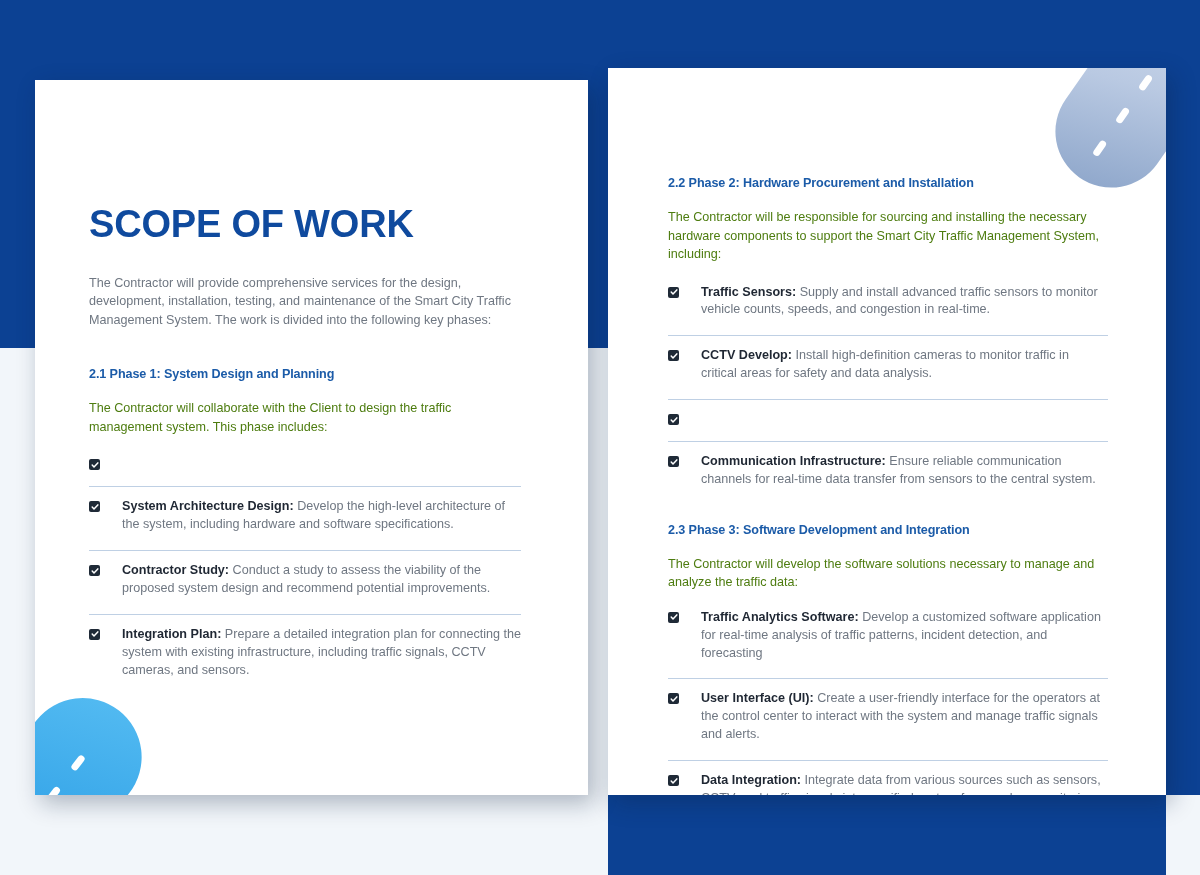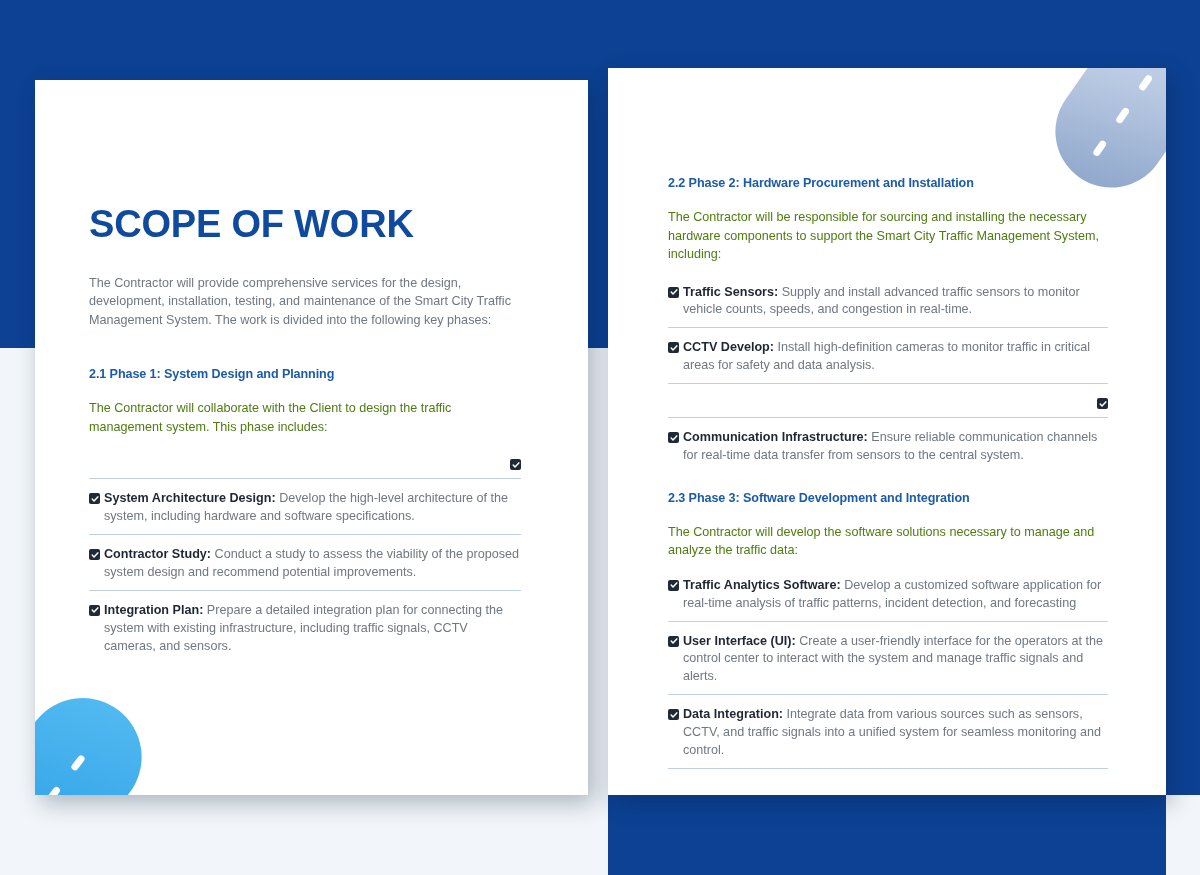--- a/index.html
+++ b/index.html
@@ -159,24 +159,23 @@
   .spacer-sm { height: 16px; }
   .spacer-xs { height: 13px; }
 
   
   .checklist {
     list-style: none;
   }
   .check-item {
     display: flex;
     align-items: flex-start;
-    gap: 4px;
-    padding: 11px 0 8px 0;
+    gap: 22px;
+    padding: 11px 0 16px 0;
     border-bottom: 1.3px solid #bfd0e4;
-    justify-content: flex-end;
   }
   .check-item.last {
     border-bottom: none;
   }
   .check-item.first {
     padding-top: 4px;
   }
   .check-box {
     flex: 0 0 auto;
     width: 11px;

